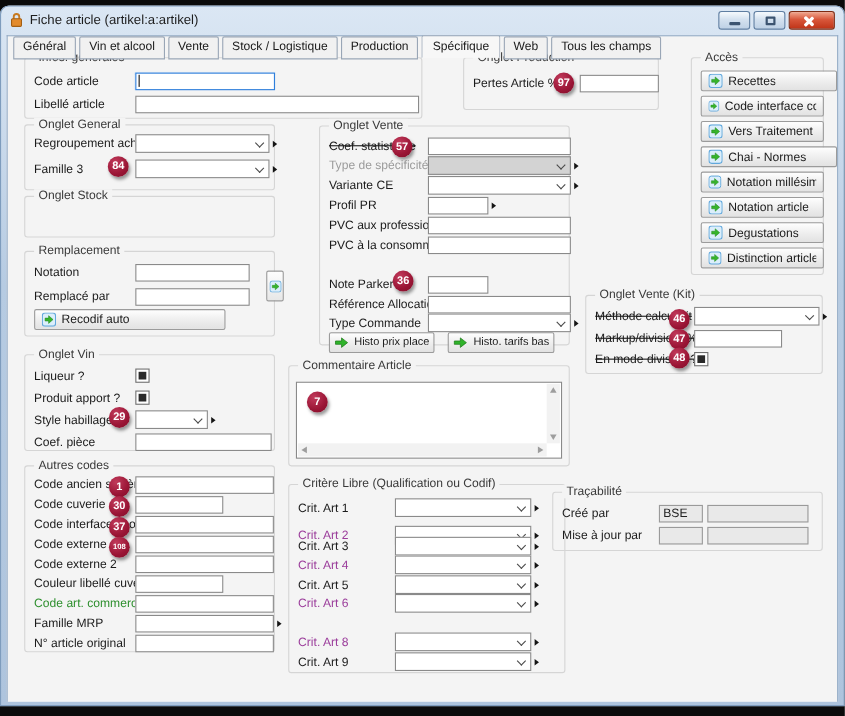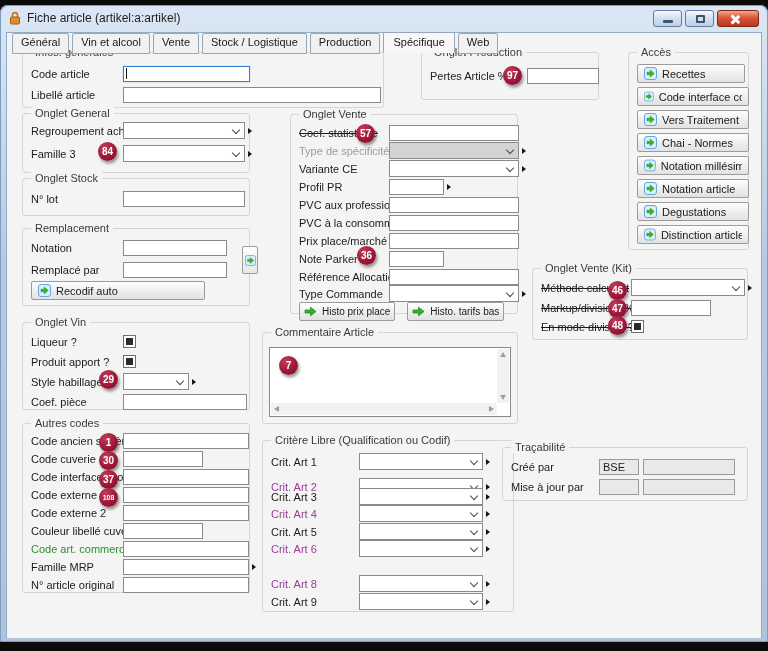--- a/index.html
+++ b/index.html
@@ -97,20 +97,21 @@
 </div>
 
 <div class="tabs">
   <div class="tab">Général</div>
   <div class="tab">Vin et alcool</div>
   <div class="tab">Vente</div>
   <div class="tab">Stock / Logistique</div>
   <div class="tab">Production</div>
   <div class="tab selected">Spécifique</div>
   <div class="tab">Web</div>
+  <div class="tab">Tous les champs</div>
 </div>
 
 <div class="group" style="left:22px;top:52px;width:362px;height:56px">
   <span class="legend">Infos. générales</span>
   <div class="row" style="top:12px">
     <span class="lbl">Code article</span>
     <span class="input focused" style="width:127px">
         <span class="caret"></span>
       </span>
   </div>
@@ -124,21 +125,21 @@
   <span class="legend">Onglet Production</span>
   <div class="row" style="top:14px">
     <span class="lbl" style="width:97px">Pertes Article %</span>
     <span class="input" style="width:72px"></span>
   </div>
 </div>
 
 <div class="group" style="left:628px;top:52px;width:121px;height:198px">
   <span class="legend">Accès</span>
   <div class="row" style="top:12px">
-      <div class="btn" style="width:108px">
+      <div class="btn" style="width:124px">
     <svg width="13" height="13" viewBox="0 0 13 13">
           <rect x="0.5" y="0.5" width="12" height="12" rx="2.5" fill="#dbeefb" stroke="#62a8dc"></rect>
           <path d="M3 5.2h3.2V3l4 3.5-4 3.5V7.8H3z" fill="#36b42c" stroke="#238a1c" stroke-width="0.5"></path>
         </svg>
     <span class="btxt">Recettes</span>
       </div>
     </div>
   <div class="row" style="top:35px">
       <div class="btn" style="width:112px">
     <svg width="13" height="13" viewBox="0 0 13 13">
@@ -151,21 +152,21 @@
   <div class="row" style="top:58px">
       <div class="btn" style="width:112px">
     <svg width="13" height="13" viewBox="0 0 13 13">
           <rect x="0.5" y="0.5" width="12" height="12" rx="2.5" fill="#dbeefb" stroke="#62a8dc"></rect>
           <path d="M3 5.2h3.2V3l4 3.5-4 3.5V7.8H3z" fill="#36b42c" stroke="#238a1c" stroke-width="0.5"></path>
         </svg>
     <span class="btxt">Vers Traitement</span>
       </div>
     </div>
   <div class="row" style="top:81px">
-      <div class="btn" style="width:112px">
+      <div class="btn" style="width:124px">
     <svg width="13" height="13" viewBox="0 0 13 13">
           <rect x="0.5" y="0.5" width="12" height="12" rx="2.5" fill="#dbeefb" stroke="#62a8dc"></rect>
           <path d="M3 5.2h3.2V3l4 3.5-4 3.5V7.8H3z" fill="#36b42c" stroke="#238a1c" stroke-width="0.5"></path>
         </svg>
     <span class="btxt">Chai - Normes</span>
       </div>
     </div>
   <div class="row" style="top:104px">
       <div class="btn" style="width:112px">
     <svg width="13" height="13" viewBox="0 0 13 13">
@@ -217,24 +218,20 @@
     <span class="lbl">Famille 3</span>
     <span class="select" style="width:122px">
         <span class="chev"></span>
       </span>
     <span class="marker"></span>
   </div>
 </div>
 
 <div class="group" style="left:22px;top:178px;width:228px;height:38px">
   <span class="legend">Onglet Stock</span>
-  <div class="row" style="top:11px">
-    <span class="lbl">N° lot</span>
-    <span class="input" style="width:122px"></span>
-  </div>
 </div>
 
 <div class="group" style="left:22px;top:228px;width:228px;height:78px">
   <span class="legend">Remplacement</span>
   <div class="row" style="top:10px">
     <span class="lbl">Notation</span>
     <span class="input" style="width:104px"></span>
   </div>
   <div class="row" style="top:32px">
     <span class="lbl">Remplacé par</span>
@@ -281,24 +278,20 @@
     <span class="lbl" style="width:90px">Profil PR</span>
     <span class="input" style="width:55px"></span>
     <span class="marker"></span>
   </div>
   <div class="row" style="top:81px">
     <span class="lbl" style="width:90px">PVC aux professionnels</span>
     <span class="input" style="width:130px"></span>
   </div>
   <div class="row" style="top:99px">
     <span class="lbl" style="width:90px">PVC à la consommation</span>
-    <span class="input" style="width:130px"></span>
-  </div>
-  <div class="row" style="top:117px">
-    <span class="lbl" style="width:90px">Prix place/marché</span>
     <span class="input" style="width:130px"></span>
   </div>
   <div class="row" style="top:135px">
     <span class="lbl" style="width:90px">Note Parker</span>
     <span class="input" style="width:55px"></span>
   </div>
   <div class="row" style="top:153px">
     <span class="lbl" style="width:90px">Référence Allocation</span>
     <span class="input" style="width:130px"></span>
   </div>

